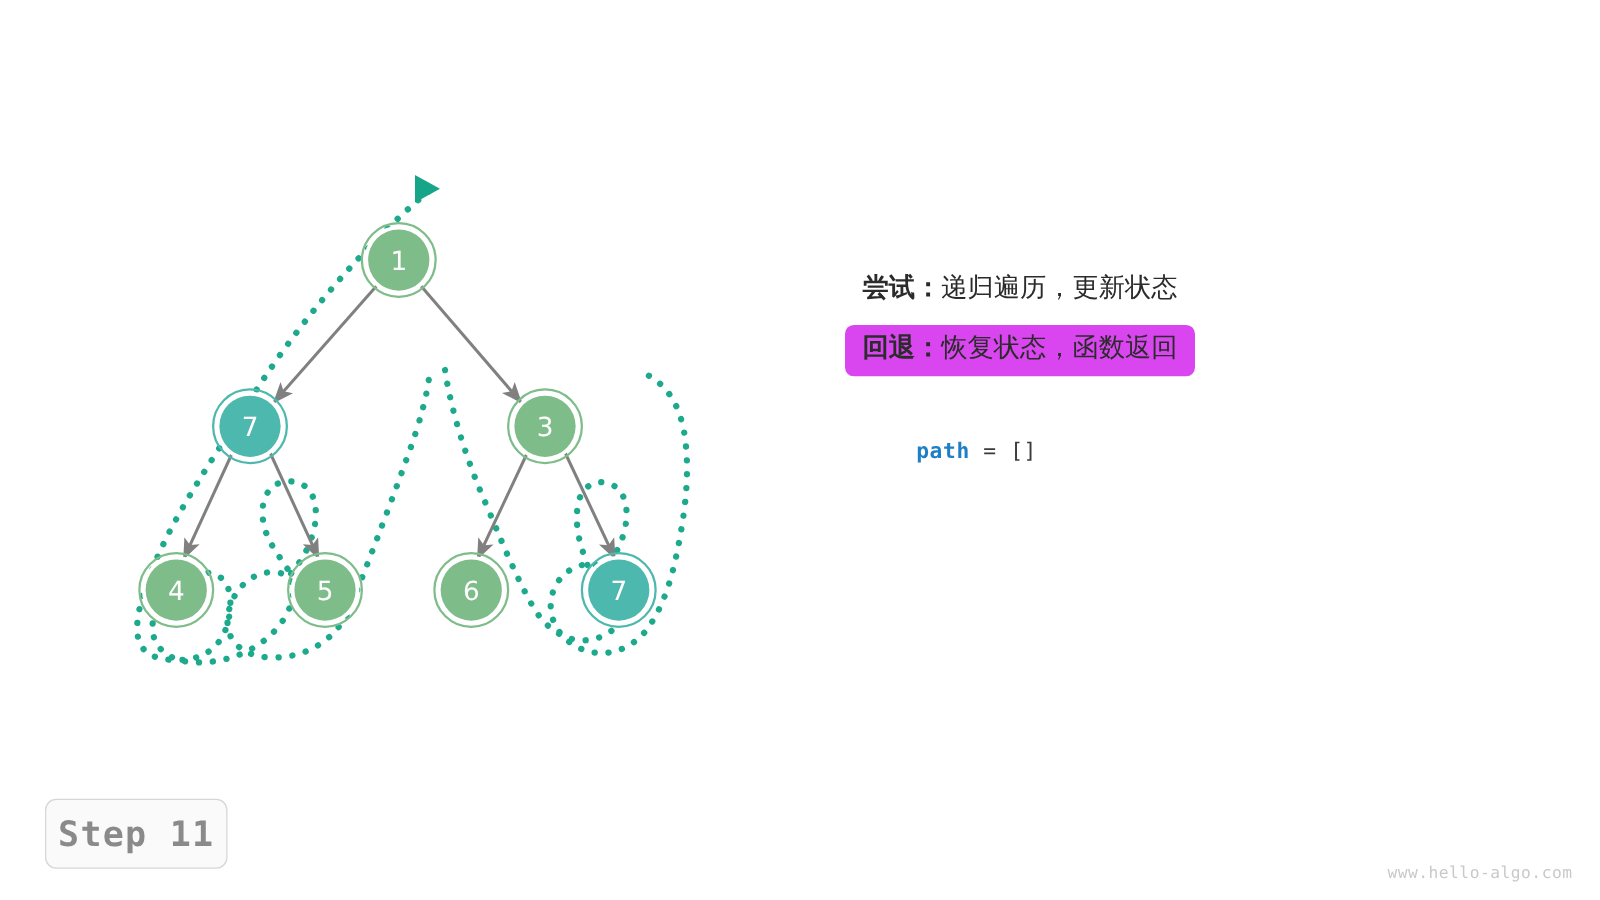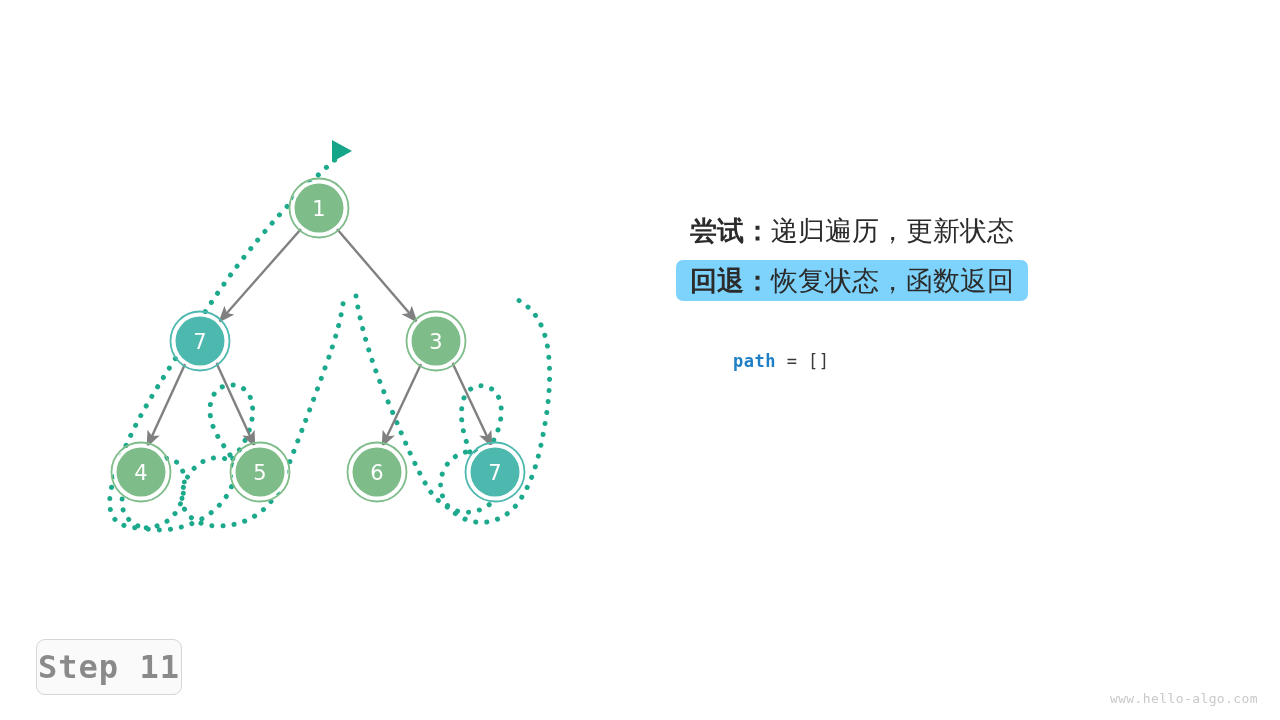--- a/index.html
+++ b/index.html
@@ -35,35 +35,35 @@
 
   
   #info-panel {
     position: absolute;
     left: 690px;
     top: 210px;
     width: 540px;
   }
   .cn-line {
     font-family: "DejaVu Sans", "Liberation Sans", sans-serif;
-    font-size: 27px;
+    font-size: 21px;
     color: #2b2b2b;
     line-height: 41px;
     height: 41px;
     white-space: nowrap;
     display: block;
     padding: 0 14px;
     margin-left: -14px;
     border-radius: 7px;
     box-sizing: content-box;
     width: max-content;
     text-align: center;
   }
   .cn-line .kw { font-weight: bold; }
-  .cn-line.highlight { background: #7dd3fc; }
+  .cn-line.highlight { background: #d946ef; font-family: Liberation Mono, monospace; }
   .cn-line.plain { background: transparent; }
   .line-gap-a { height: 9px; }
 
   .code-line {
     font-family: "DejaVu Sans Mono", "Liberation Mono", monospace;
     font-size: 17px;
     color: #3a3a3a;
     white-space: pre;
     line-height: 34px;
     height: 34px;
@@ -82,21 +82,21 @@
     height: 54px;
     border: 1px solid #d6d6d6;
     border-radius: 9px;
     background: #fafafa;
     display: flex;
     align-items: center;
     justify-content: center;
   }
   #step-badge .step-text {
     font-family: "DejaVu Sans Mono", "Liberation Mono", monospace;
-    font-size: 32px;
+    font-size: 28px;
     font-weight: bold;
     color: #8a8a8a;
     letter-spacing: 1px;
   }
 
   
   #watermark {
     position: absolute;
     right: 22px;
     bottom: 14px;

